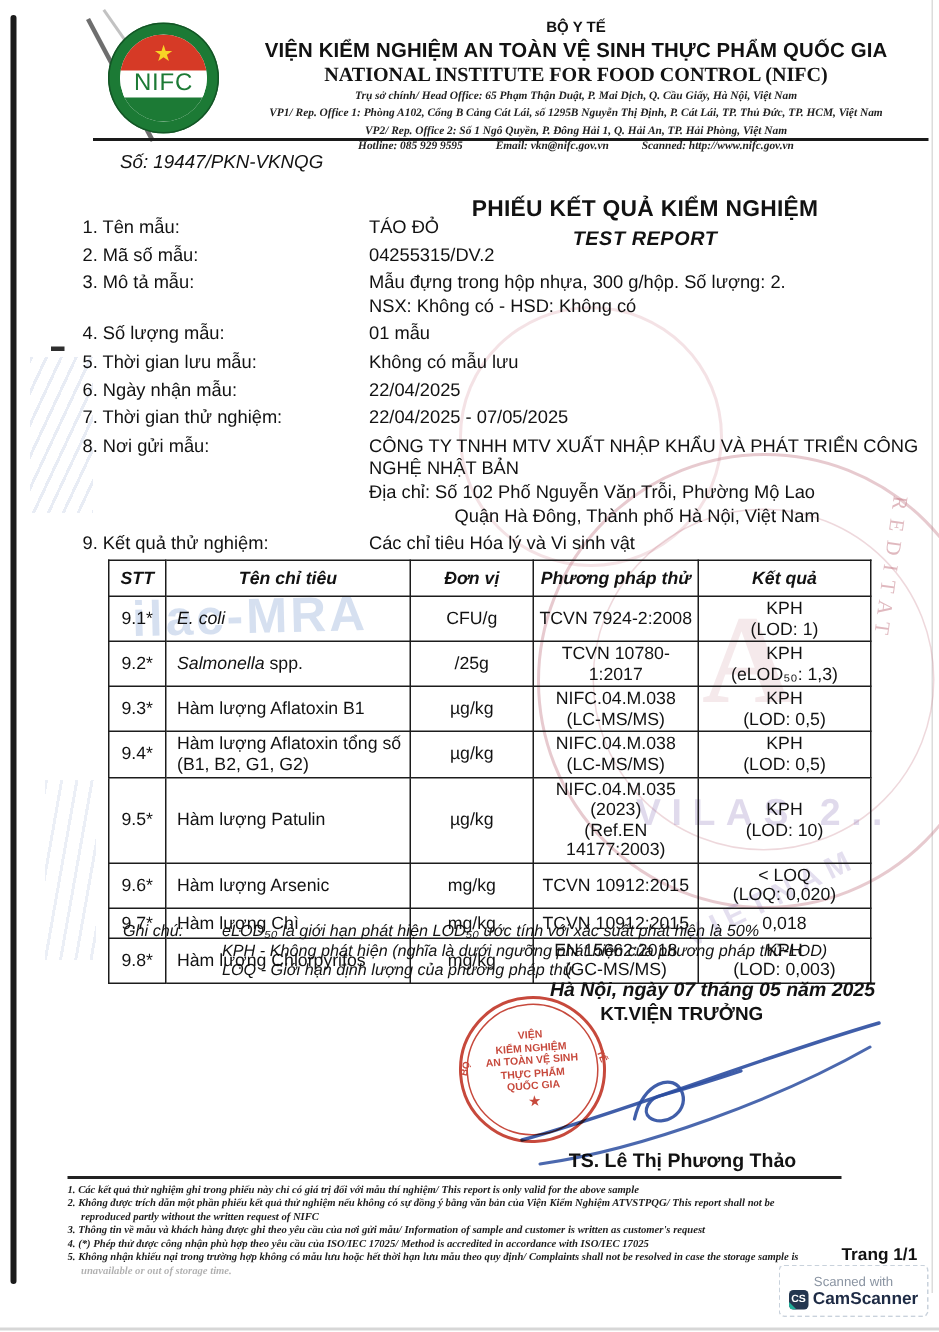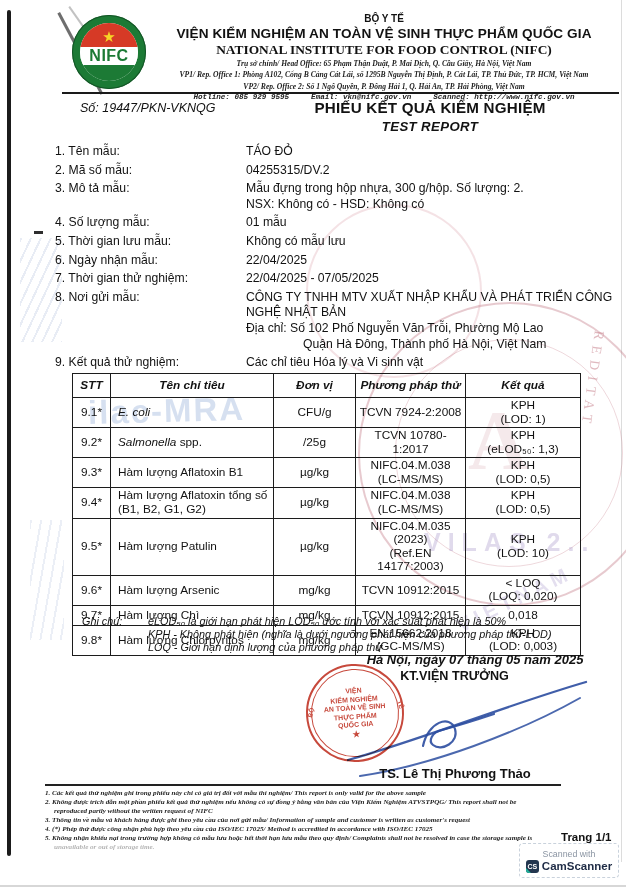--- a/index.html
+++ b/index.html
@@ -31,36 +31,36 @@
       background:repeating-linear-gradient(115deg,#5b79b5 0 2px,transparent 2px 9px);}
   .wm-scribble2{left:30px;top:520px;width:34px;height:120px;opacity:.12;
       background:repeating-linear-gradient(100deg,#5b79b5 0 2px,transparent 2px 10px);}
   
   .logo{position:absolute;left:72px;top:15px;width:74px;height:74px;border-radius:50%;background:#1c7a35;
         box-shadow:0 0 0 1px #145426 inset;}
   .logo-inner{position:absolute;left:8px;top:8px;right:8px;bottom:8px;border-radius:50%;overflow:hidden;background:#fff;}
   .logo-red{height:42%;background:#d63a26;position:relative;}
   .logo-star{position:absolute;left:50%;top:55%;transform:translate(-50%,-50%);color:#f7d426;font-size:15px;line-height:1;}
   .logo-band{height:30%;display:flex;align-items:center;justify-content:center;background:#fff;}
-  .logo-band span{color:#1c7a35;font-weight:bold;font-size:16px;letter-spacing:.5px;
+  .logo-band span{color:#1c7a35;font-weight:normal;font-size:16px;letter-spacing:.5px;
                   font-family:"Liberation Sans",sans-serif;}
   .logo-green{height:28%;background:#1c7a35;}
   .hdr{position:absolute;left:150px;top:13px;width:468px;text-align:center;line-height:1.15;}
   .h-ministry{font-weight:bold;font-size:10px;}
   .h-orgvi{font-weight:bold;font-size:13.6px;letter-spacing:.1px;margin-top:1px;}
   .h-orgen{font-weight:bold;font-size:13.4px;font-family:"Liberation Serif",serif;margin-top:1px;}
   .h-addr{font-family:"Liberation Serif",serif;font-style:italic;font-size:7.6px;font-weight:bold;
           color:#222;margin-top:1.5px;line-height:1.3;}
   .h-contact{font-family:"Liberation Serif",serif;font-style:italic;font-size:7.6px;font-weight:bold;color:#222;margin-top:1px;}
-  .h-contact span{margin:0 10px;font-family:Liberation Mono, monospace;}
+  .h-contact span{margin:0 10px;}
   .hdr-rule{position:absolute;left:62px;top:92px;width:557px;height:2px;background:#1a1a1a;}
   
   .doc-no{position:absolute;left:80px;top:101px;font-style:italic;font-size:12.5px;font-weight:500;}
   .doc-titles{position:absolute;left:250px;top:99px;width:360px;text-align:center;}
-  .doc-title-vi{font-weight:bold;font-size:15.2px;letter-spacing:.2px;}
+  .doc-title-vi{font-weight:bold;font-size:15.2px;letter-spacing:.2px;margin-top:32px;}
   .doc-title-en{font-weight:bold;font-style:italic;font-size:13.2px;margin-top:3px;letter-spacing:.4px;}
   
   .fields{position:absolute;left:55px;top:144px;width:560px;font-size:12.2px;}
   .frow{display:flex;margin-bottom:3px;gap:16px;}
   .flab{width:175px;flex:0 0 175px;}
   .fval{flex:1;}
   .fval div{line-height:15.6px;}
   .fval .ind{padding-left:57px;}
   
   .rtable{position:absolute;left:72px;top:373px;}

